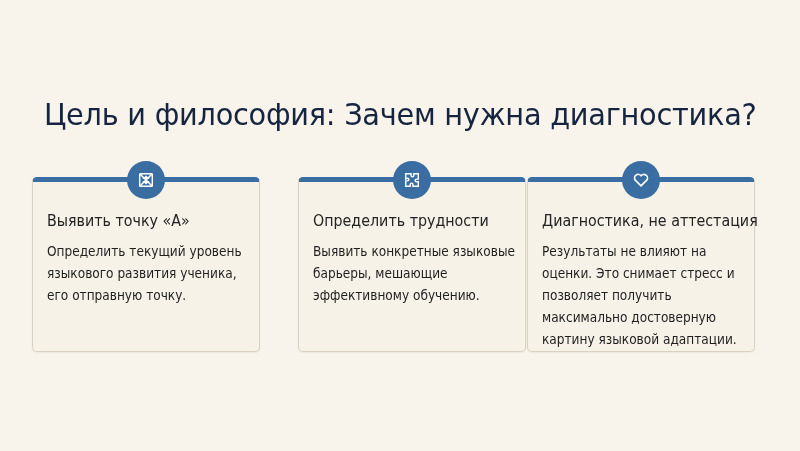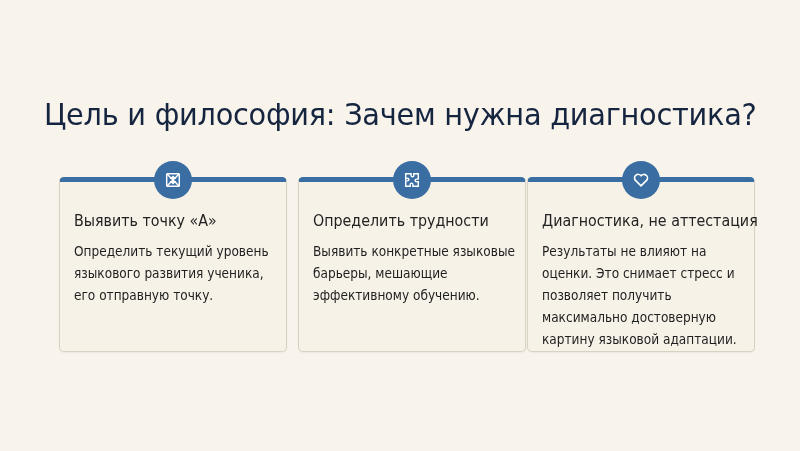--- a/index.html
+++ b/index.html
@@ -45,21 +45,21 @@
     font-family:"DejaVu Sans", sans-serif;
     transform:scaleX(0.9); transform-origin:left top;
     width:235px;
   }
 </style>
 </head>
 <body>
 
 <h1 class="title">Цель и философия: Зачем нужна диагностика?</h1>
 
-<div class="card" style="left:59px;">
+<div class="card" style="left:32px;">
   <div class="icon-circle">
     <svg viewBox="0 0 20 20" fill="none" stroke="#ffffff" stroke-width="1.6">
       <rect x="3" y="3" width="14" height="14" rx="1"></rect>
       <path d="M3 3 L17 17 M17 3 L3 17"></path>
       <path d="M10 6 L8 8 L12 8 Z M10 14 L8 12 L12 12 Z" fill="#ffffff"></path>
     </svg>
   </div>
   <div class="card-title">Выявить точку «А»</div>
   <div class="card-body">Определить текущий уровень языкового развития ученика, его отправную точку.</div>
 </div>

